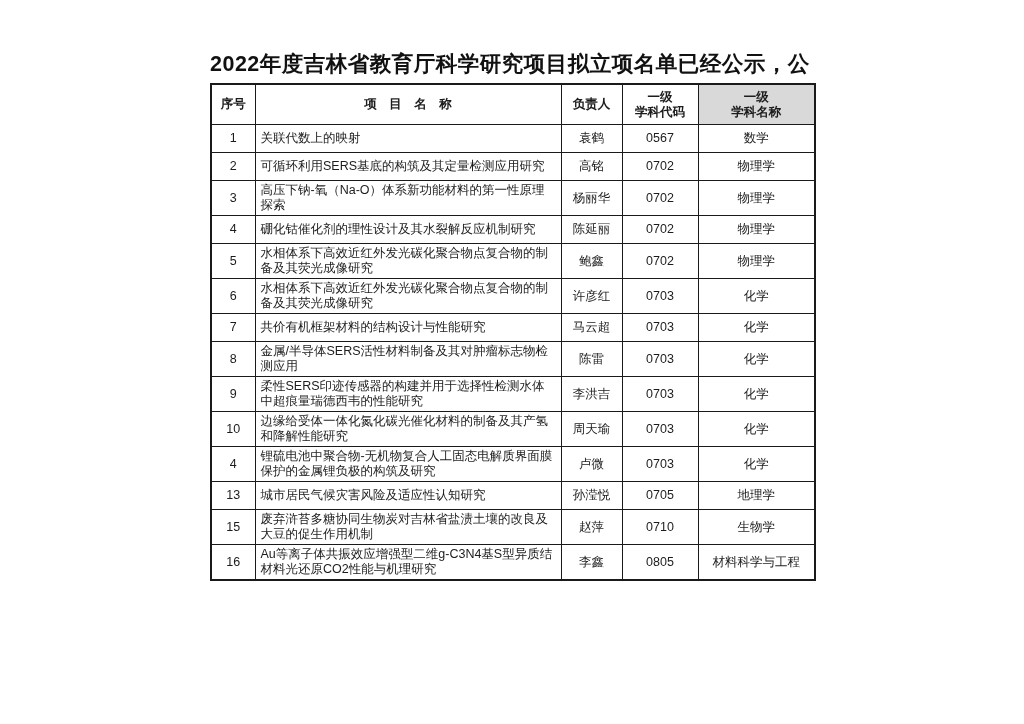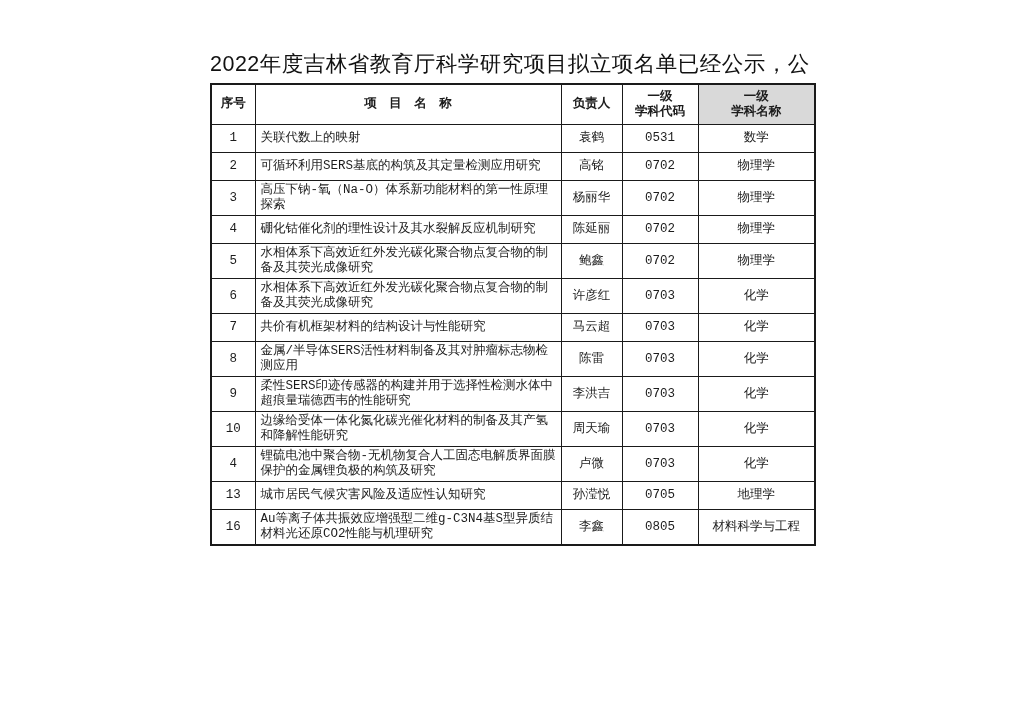--- a/index.html
+++ b/index.html
@@ -15,33 +15,32 @@
     overflow: hidden;
     background: #ffffff;
   }
   .content {
     position: absolute;
     left: 210px; top: 50px;
     width: 606px;
   }
   .notice-title {
     font-size: 21.5px;
-    font-weight: normal;
+    font-weight: bold;
     line-height: 29px;
     letter-spacing: 0.5px;
     color: #111111;
     margin: 0 0 4px 0;
     white-space: nowrap;
   }
   table.projects {
     border-collapse: collapse;
     width: 604px;
     table-layout: fixed;
     border: 2px solid #1a1a1a;
-    font-family: Liberation Mono, monospace;
   }
   table.projects th, table.projects td {
     border: 1px solid #1a1a1a;
     font-size: 12.5px;
     line-height: 15px;
     padding: 2px 5px;
     vertical-align: middle;
     color: #1c1c1c;
     overflow: hidden;
   }
@@ -83,21 +82,21 @@
 学科代码</th>
           <th class="shaded">一级
 学科名称</th>
         </tr>
       </thead>
       <tbody>
           <tr class="body-row">
             <td class="col-center">1</td>
             <td class="col-project">关联代数上的映射</td>
             <td class="col-center">袁鹤</td>
-            <td class="col-center">0531</td>
+            <td class="col-center">0567</td>
             <td class="col-center">数学</td>
           </tr>
           <tr class="body-row">
             <td class="col-center">2</td>
             <td class="col-project">可循环利用SERS基底的构筑及其定量检测应用研究</td>
             <td class="col-center">高铭</td>
             <td class="col-center">0702</td>
             <td class="col-center">物理学</td>
           </tr>
           <tr class="body-row">
@@ -164,20 +163,27 @@
             <td class="col-center">化学</td>
           </tr>
           <tr class="body-row">
             <td class="col-center">13</td>
             <td class="col-project">城市居民气候灾害风险及适应性认知研究</td>
             <td class="col-center">孙滢悦</td>
             <td class="col-center">0705</td>
             <td class="col-center">地理学</td>
           </tr>
           <tr class="body-row">
+            <td class="col-center">15</td>
+            <td class="col-project">废弃浒苔多糖协同生物炭对吉林省盐渍土壤的改良及大豆的促生作用机制</td>
+            <td class="col-center">赵萍</td>
+            <td class="col-center">0710</td>
+            <td class="col-center">生物学</td>
+          </tr>
+          <tr class="body-row">
             <td class="col-center">16</td>
             <td class="col-project">Au等离子体共振效应增强型二维g-C3N4基S型异质结材料光还原CO2性能与机理研究</td>
             <td class="col-center">李鑫</td>
             <td class="col-center">0805</td>
             <td class="col-center">材料科学与工程</td>
           </tr>
         </tbody>
     </table>
   </div>
 </div>

